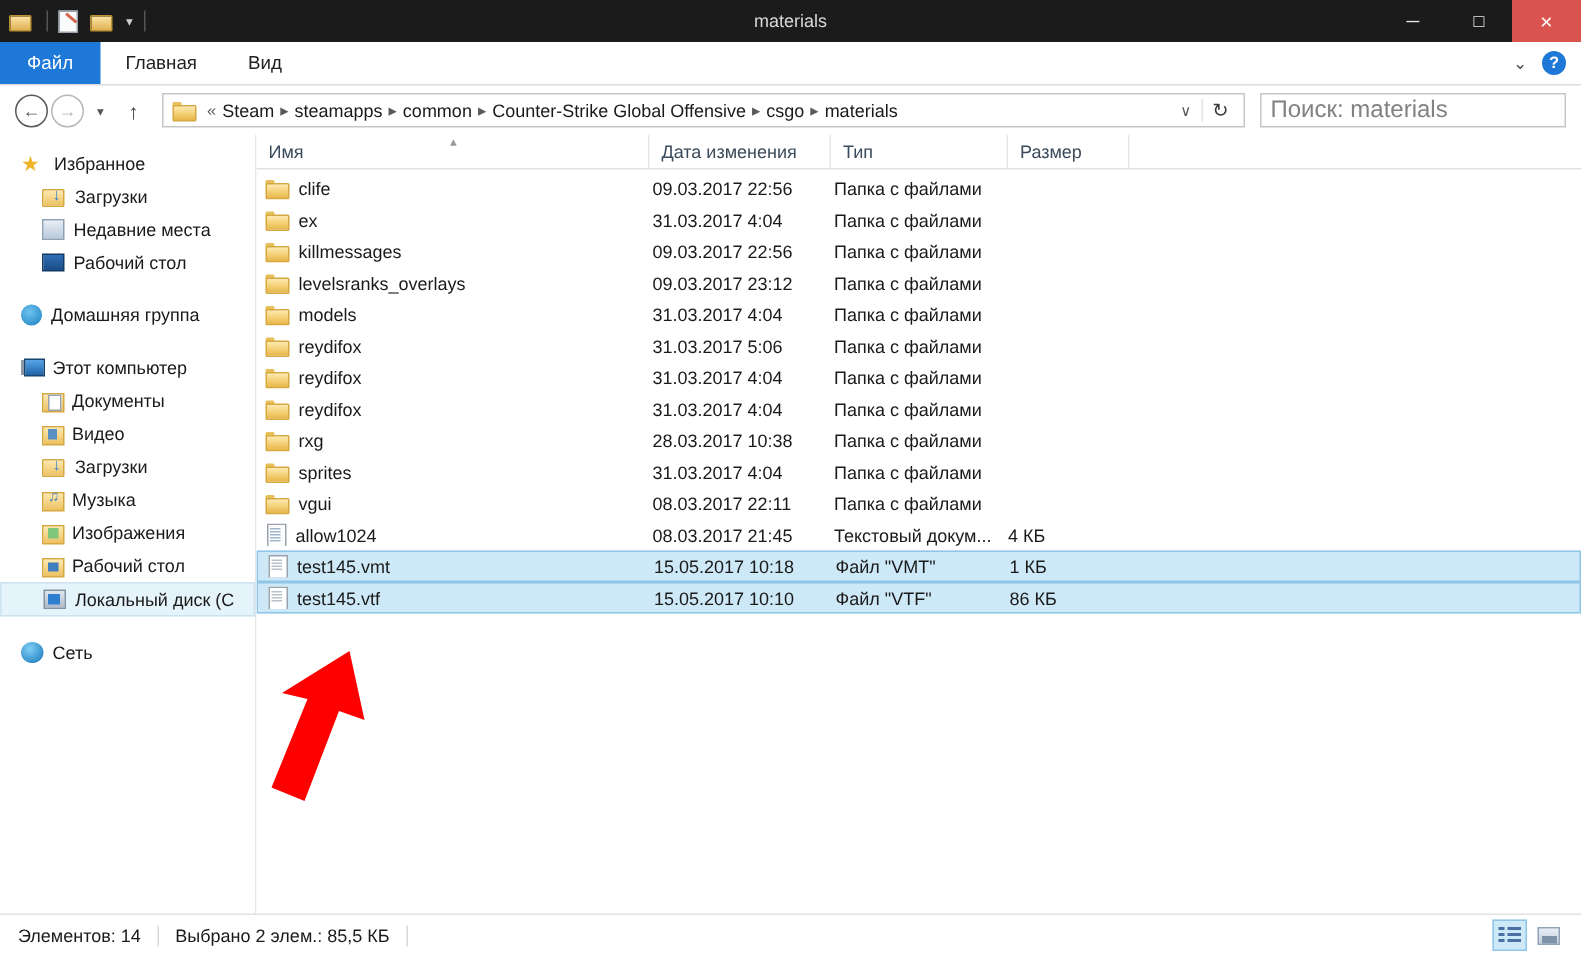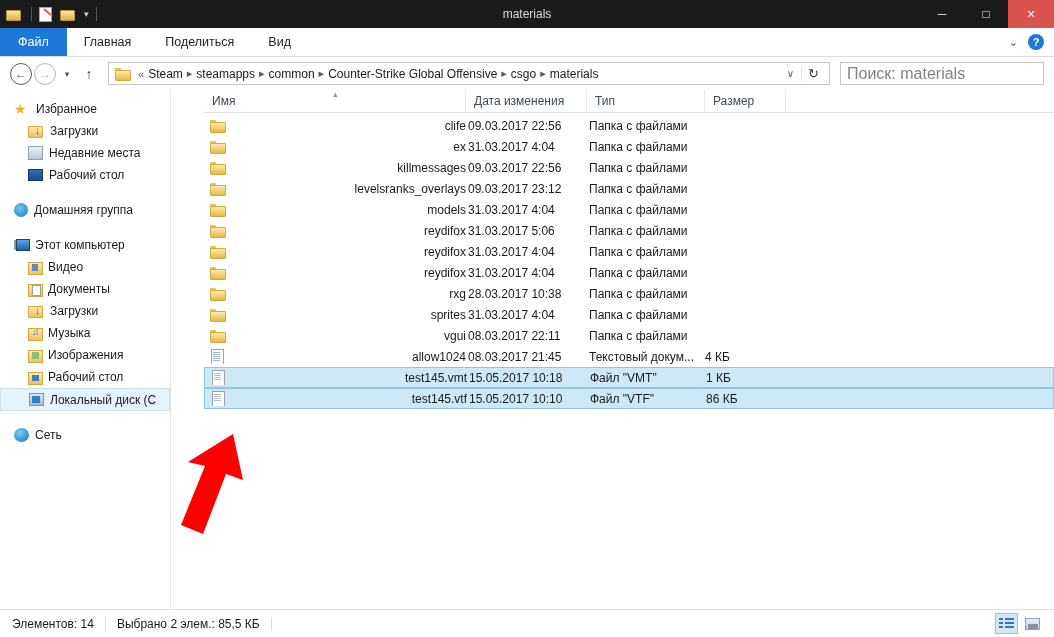--- a/index.html
+++ b/index.html
@@ -90,37 +90,37 @@
     height: 22px; display: flex; align-items: center; font-size: 12px; color: #1a1a1a;
     padding-left: 14px; white-space: nowrap;
   }
   .nav-item.child { padding-left: 28px; }
   .nav-item.selected { background: #e5f3fb; border: 1px solid #cce2f0; height: 23px; }
   .nav-gap { height: 13px; }
   .nav-ico { width: 16px; height: 16px; margin-right: 6px; flex: none; position: relative; }
 
   .splitter { width: 1px; background: #e4e4e4; flex: none; }
 
-  .listpane { flex: 1; display: flex; flex-direction: column; min-width: 0; background: #fff; margin-left: 33px; }
+  .listpane { flex: 1; display: flex; flex-direction: column; min-width: 0; background: #fff; }
   .colhead { height: 23px; display: flex; border-bottom: 1px solid #e2e2e2; position: relative; flex: none; }
   .col {
     font-size: 12px; color: #3a4a5a; display: flex; align-items: center;
     padding-left: 8px; border-right: 1px solid #e8e8e8; position: relative;
   }
   .col.name { width: 262px; }
   .col.date { width: 121px; }
   .col.type { width: 118px; }
   .col.size { width: 81px; }
   .sort-caret {
     position: absolute; left: 129px; top: -1px; font-size: 9px; color: #999;
   }
   .rows { flex: 1; overflow: hidden; padding-top: 2px; }
   .row { height: 21px; display: flex; align-items: center; font-size: 12px; color: #1a1a1a; }
   .row.selected { background: #cde8f7; border: 1px solid #8fc6e8; height: 21px; }
-  .cell-name { width: 262px; display: flex; align-items: center; padding-left: 6px; overflow: hidden; justify-content: space-between; }
+  .cell-name { width: 262px; display: flex; align-items: center; padding-left: 6px; overflow: hidden; }
   .cell-date { width: 121px; padding-left: 2px; }
   .cell-type { width: 118px; padding-left: 2px; white-space: nowrap; overflow: hidden; }
   .cell-size { width: 81px; text-align: left; padding-right: 6px; }
   .file-ico { width: 16px; height: 16px; margin-right: 7px; flex: none; position: relative; }
 
   
   .ico-folder { width: 15px; height: 13px; position: relative; }
   .ico-folder::before {
     content: ""; position: absolute; left: 0; top: 1px; width: 6px; height: 3px;
     background: #e8c05a; border-radius: 1px 1px 0 0;
@@ -275,21 +275,20 @@
     <div class="win-btns">
       <div class="win-btn">─</div>
       <div class="win-btn">□</div>
       <div class="win-btn close">×</div>
     </div>
   </div>
 
   <div class="ribbon">
     <div class="tab file">Файл</div>
     <div class="tab">Главная</div>
-    <div class="tab">Поделиться</div>
     <div class="tab">Вид</div>
     <div class="ribbon-right">
       <span class="chev-down">⌄</span>
       <span class="help-btn">?</span>
     </div>
   </div>
 
   <div class="addrbar">
     <span class="nav-circle">←</span>
     <span class="nav-circle disabled">→</span>
@@ -348,26 +347,26 @@
         <span>Домашняя группа</span>
       </div>
 
       <div class="nav-gap"></div>
 
       <div class="nav-item">
         <span class="nav-ico ico-pc"></span>
         <span>Этот компьютер</span>
       </div>
       <div class="nav-item child">
+        <span class="nav-ico ico-docs"></span>
+        <span>Документы</span>
+      </div>
+      <div class="nav-item child">
         <span class="nav-ico ico-vid"></span>
         <span>Видео</span>
-      </div>
-      <div class="nav-item child">
-        <span class="nav-ico ico-docs"></span>
-        <span>Документы</span>
       </div>
       <div class="nav-item child">
         <span class="nav-ico ico-dl"></span>
         <span>Загрузки</span>
       </div>
       <div class="nav-item child">
         <span class="nav-ico ico-mus"></span>
         <span>Музыка</span>
       </div>
       <div class="nav-item child">

